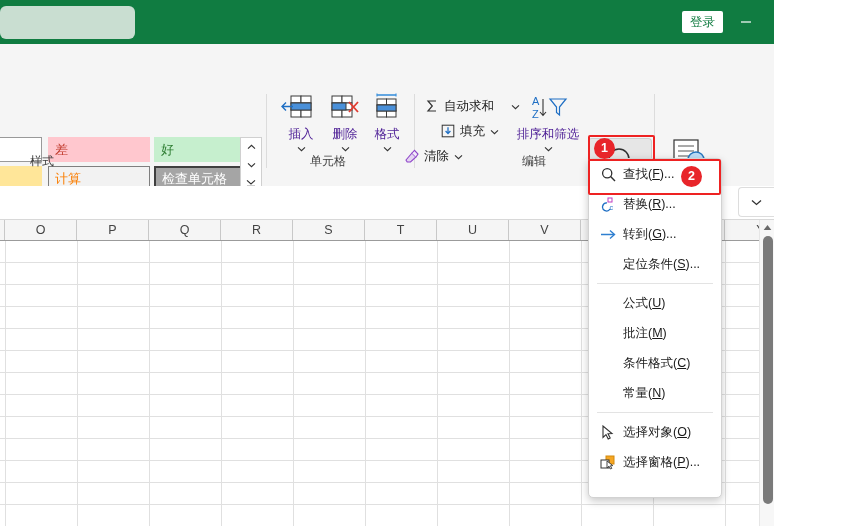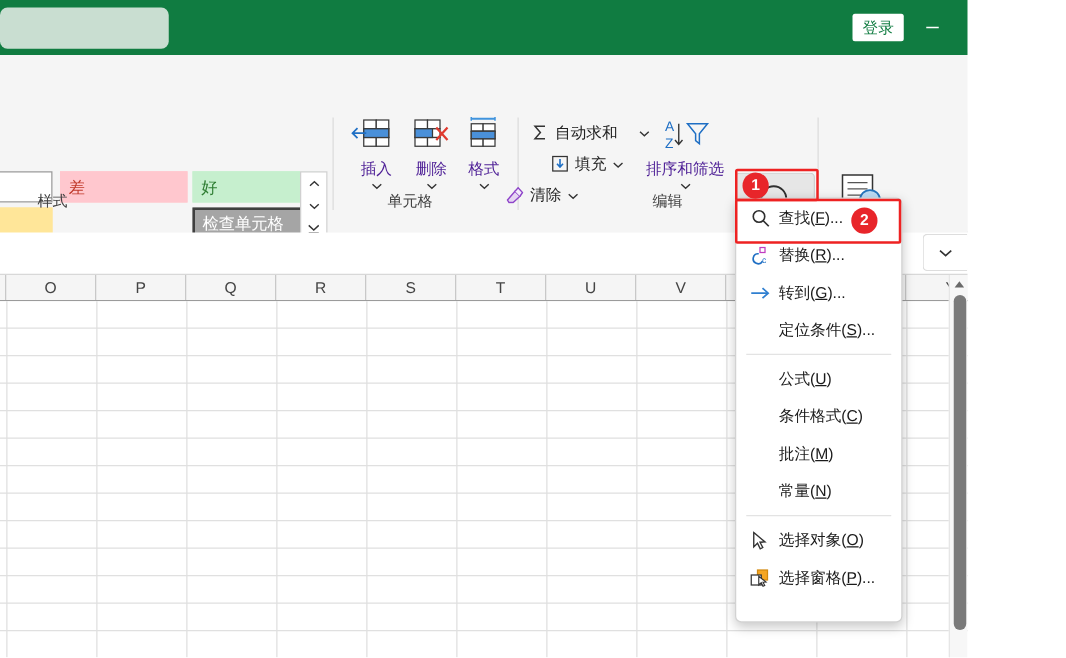--- a/index.html
+++ b/index.html
@@ -146,20 +146,21 @@
 
     <div class="ribbon-surface">
 
       <div class="gallery">
 
         <div class="cellstyle" style="left:50px;top:0px;width:52px;background:#ffffff;color:#000;border-color:#999;"></div>
         <div class="cellstyle" style="left:108px;top:0px;width:102px;background:#ffc7ce;color:#c0392b;border-color:#ffc7ce;">差</div>
         <div class="cellstyle" style="left:214px;top:0px;width:102px;background:#c6efce;color:#2e7d32;border-color:#c6efce;">好</div>
 
         <div class="cellstyle" style="left:50px;top:29px;width:52px;background:#ffe699;color:#000;border-color:#ffe699;"></div>
+        <div class="cellstyle" style="left:108px;top:29px;width:102px;background:#f2f2f2;color:#fa7d00;border-color:#7f7f7f;">计算</div>
         <div class="cellstyle" style="left:214px;top:29px;width:102px;background:#a5a5a5;color:#ffffff;border:2px solid #3f3f3f;line-height:21px;">检查单元格</div>
       </div>
 
       <div class="gal-scroll">
         <div style="top:0">
           <svg width="9" height="6" viewBox="0 0 9 6">
             <path d="M1 4.6 L4.5 1.3 L8 4.6" fill="none" stroke="#333" stroke-width="1.1"></path>
           </svg>
         </div>
         <div style="top:18px">
@@ -433,25 +434,25 @@
         <span class="mico"></span>
         <span class="mtx">定位条件(<u>S</u>)...</span>
       </div>
       <div class="msep"></div>
       <div class="mi">
         <span class="mico"></span>
         <span class="mtx">公式(<u>U</u>)</span>
       </div>
       <div class="mi">
         <span class="mico"></span>
+        <span class="mtx">批注(<u>M</u>)</span>
+      </div>
+      <div class="mi">
+        <span class="mico"></span>
         <span class="mtx">条件格式(<u>C</u>)</span>
-      </div>
-      <div class="mi">
-        <span class="mico"></span>
-        <span class="mtx">批注(<u>M</u>)</span>
       </div>
       <div class="mi">
         <span class="mico"></span>
         <span class="mtx">常量(<u>N</u>)</span>
       </div>
       <div class="msep"></div>
       <div class="mi">
         <span class="mico">
           <svg width="14" height="15" viewBox="0 0 14 15">
             <path d="M2 1 L2 12.5 L5 9.6 L7.2 14 L9.2 13 L7 8.8 L11 8.6 Z" fill="#ffffff" stroke="#333" stroke-width="1.1"></path>

